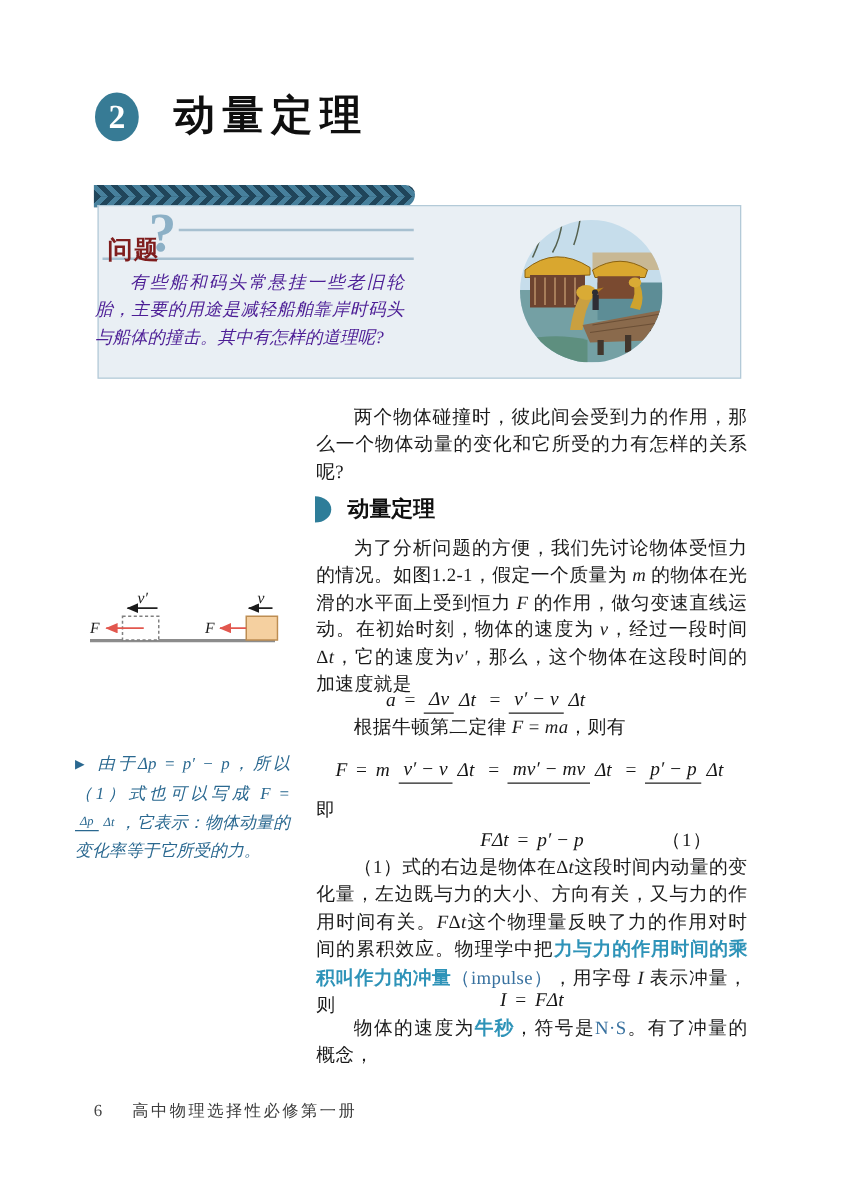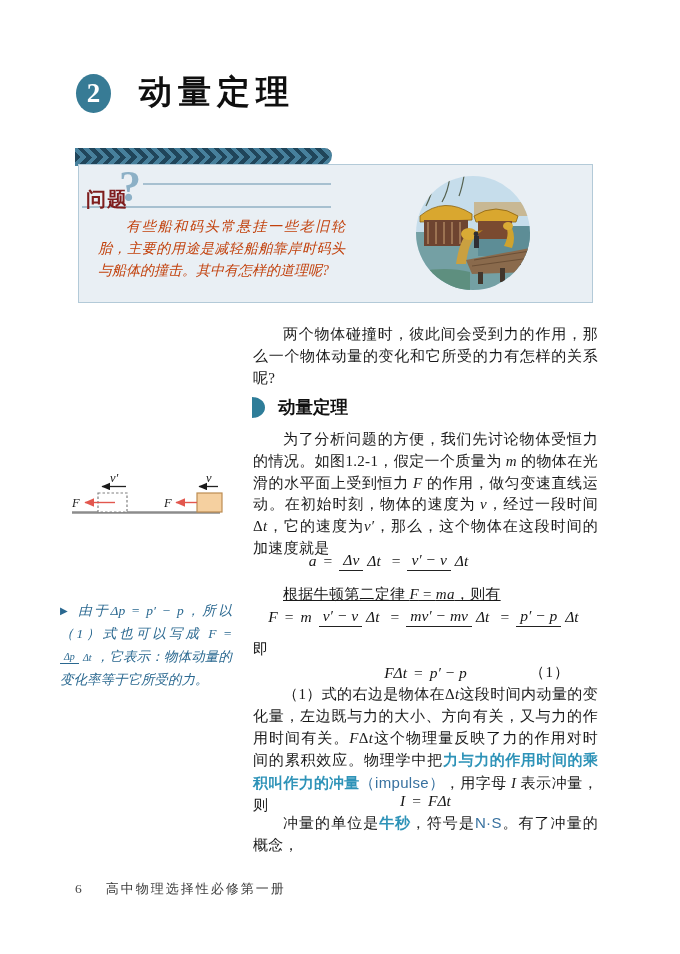--- a/index.html
+++ b/index.html
@@ -23,35 +23,35 @@
           background-position:0 0,0 100%;
           border-radius:0 10px 14px 0;}
   .problem-box{position:absolute;left:78px;top:164px;width:515px;height:139px;
                background:#e9eff4;border:1px solid #b3cad8;box-sizing:border-box;}
   .qm-label{position:absolute;left:86px;top:186px;font-size:20px;font-weight:bold;
             font-family:"Liberation Sans",sans-serif;color:#7f1d1d;letter-spacing:1px;}
   .qmark{position:absolute;left:119px;top:161px;font-size:44px;font-weight:bold;
          color:#8cb0c6;font-family:"Liberation Serif",serif;}
   .rule-a{position:absolute;left:143px;top:183px;width:188px;height:2px;background:#a7c0d0;}
   .rule-b{position:absolute;left:82px;top:206px;width:249px;height:2px;background:#a7c0d0;}
-  .q-text{position:absolute;left:98px;top:216px;width:247px;font-size:14px;line-height:22px;
-          font-style:italic;color:#c2410c;text-indent:2em;text-align:justify;}
+  .q-text{position:absolute;left:76px;top:216px;width:247px;font-size:14px;line-height:22px;
+          font-style:italic;color:#4c1d95;text-indent:2em;text-align:justify;}
   .photo{position:absolute;left:416px;top:176px;width:114px;height:114px;border-radius:50%;
          overflow:hidden;}
 
   
   .bodytxt{position:absolute;left:253px;width:345px;font-size:15px;line-height:21.8px;
            text-align:justify;letter-spacing:0.3px;}
   .indent{text-indent:2em;}
   .p1{top:324px;}
   .sec-head{position:absolute;left:252px;top:395px;display:flex;align-items:center;gap:13px;}
   .half-disc{width:13px;height:21px;background:#2e7d99;border-radius:0 100% 100% 0 / 0 50% 50% 0;}
   .sec-title{font-family:"Liberation Sans",sans-serif;font-weight:bold;font-size:17.5px;color:#101010;}
   .p2{top:429px;}
-  .newton{top:584px;text-decoration:underline;}
+  .newton{top:572px;}
   .ji{top:639px;}
   .p3{top:684px;}
   .p4{top:812px;}
 
   
   .formula{position:absolute;left:253px;width:345px;display:flex;align-items:center;
            justify-content:center;gap:7px;font-size:15.5px;font-family:"Liberation Serif",serif;
            color:#161616;}
   .f1{top:541px;height:40px;width:275px;}
   .f2{top:597px;height:40px;}
@@ -60,21 +60,21 @@
   .fm-var{font-style:italic;}
   .frac{display:inline-flex;text-align:center;line-height:1.15;}
   .frac .fn{border-bottom:1.2px solid #222;padding:0 4px 1px 4px;font-style:italic;}
   .frac .fd{padding:1px 4px 0 4px;font-style:italic;}
   .eqno{position:absolute;right:28px;top:1px;font-size:15px;letter-spacing:1px;}
 
   
   .v{font-style:italic;}
   .teal{color:#2e93b8;font-weight:bold;font-family:"Liberation Sans",sans-serif;letter-spacing:0;}
   .blue{color:#38719f;}
-  .blueser{color:#38719f;font-family:Liberation Sans, sans-serif;}
+  .blueser{color:#38719f;font-family:Liberation Serif, serif;}
 
   
   .fig-svg{position:absolute;left:58px;top:468px;}
   .fig-caption{position:absolute;left:58px;top:521px;width:165px;text-align:center;
                font-size:12px;color:#333;}
 
   
   .margin-note{position:absolute;left:60px;top:599px;width:172px;font-size:13.5px;
                line-height:23px;font-style:italic;color:#2a6890;text-align:justify;}
   .margin-note .bullet{font-style:normal;font-size:10px;vertical-align:1px;margin-right:8px;}
@@ -185,21 +185,21 @@
   </div>
 
   <div class="bodytxt indent p3"><span>（1）式的右边是物体在Δ</span><span class="v">t</span><span>这段时间内动量的变化量，左边既与力的大小、方向有关，又与力的作用时间有关。</span><span class="v">F</span><span>Δ</span><span class="v">t</span><span>这个物理量反映了力的作用对时间的累积效应。物理学中把</span><span class="teal">力与力的作用时间的乘积叫作力的冲量</span><span class="blue">（</span><span class="blueser">impulse</span><span class="blue">）</span><span>，用字母 </span><span class="v">I</span><span> 表示冲量，则</span></div>
 
   <div class="formula f4">
     <span class="fm-var">I</span>
     <span>=</span>
     <span class="fm-var">FΔt</span>
   </div>
 
-  <div class="bodytxt indent p4"><span>冲量的单位是</span><span class="teal">牛秒</span><span>，符号是</span><span class="blueser">N·S</span><span>。有了冲量的概念，</span></div>
+  <div class="bodytxt indent p4"><span>物体的速度为</span><span class="teal">牛秒</span><span>，符号是</span><span class="blueser">N·S</span><span>。有了冲量的概念，</span></div>
 
   <svg class="fig-svg" width="165" height="50" viewBox="0 0 165 50">
     <defs>
       <marker id="mb" markerWidth="8" markerHeight="7" refX="6.5" refY="3" orient="auto">
         <path d="M0,0 L7,3 L0,6 Z" fill="#1a1a1a"></path>
       </marker>
       <marker id="mr" markerWidth="8" markerHeight="7" refX="6.5" refY="3" orient="auto">
         <path d="M0,0 L7,3 L0,6 Z" fill="#e2574e"></path>
       </marker>
     </defs>

